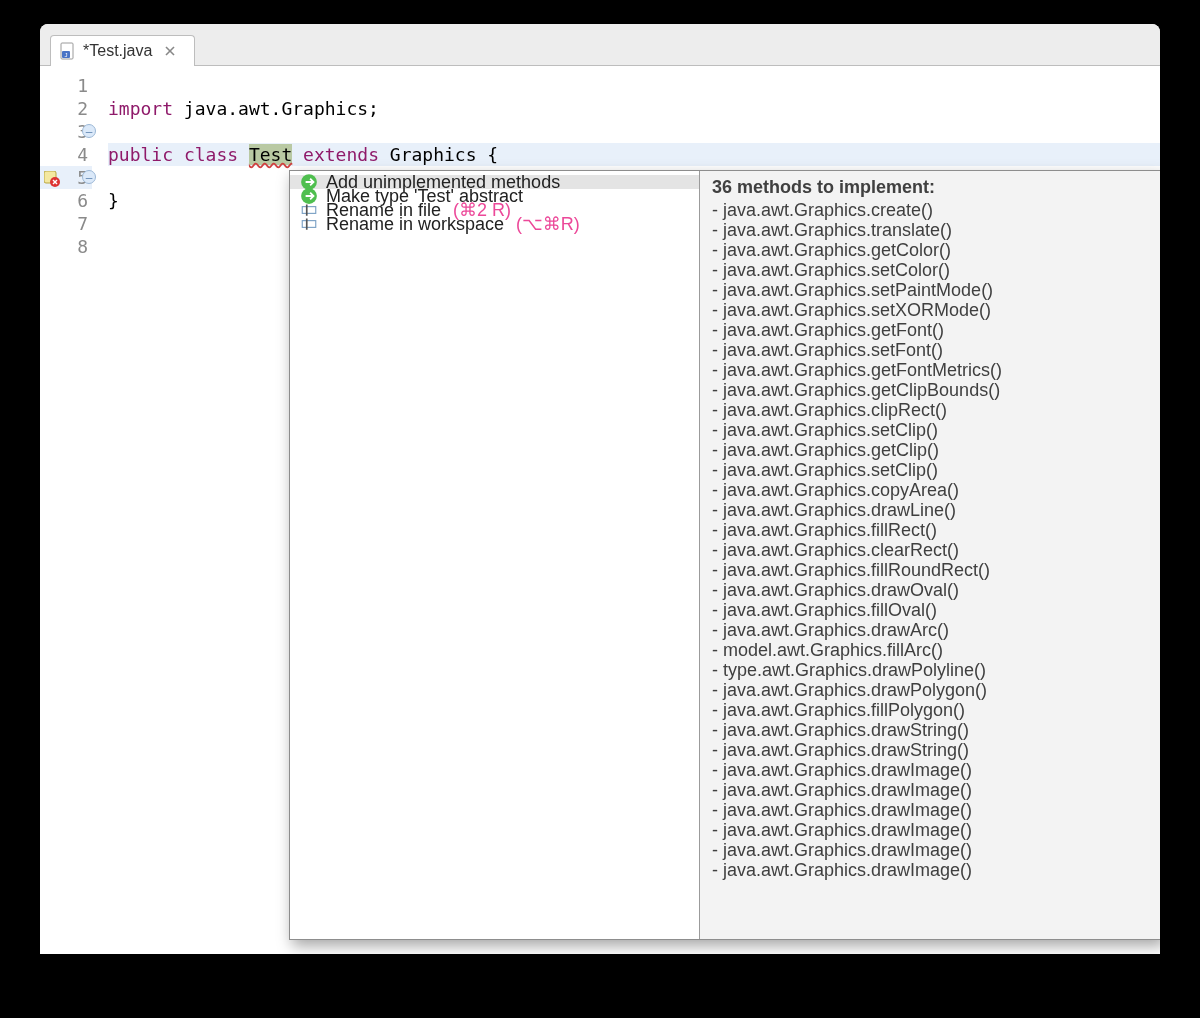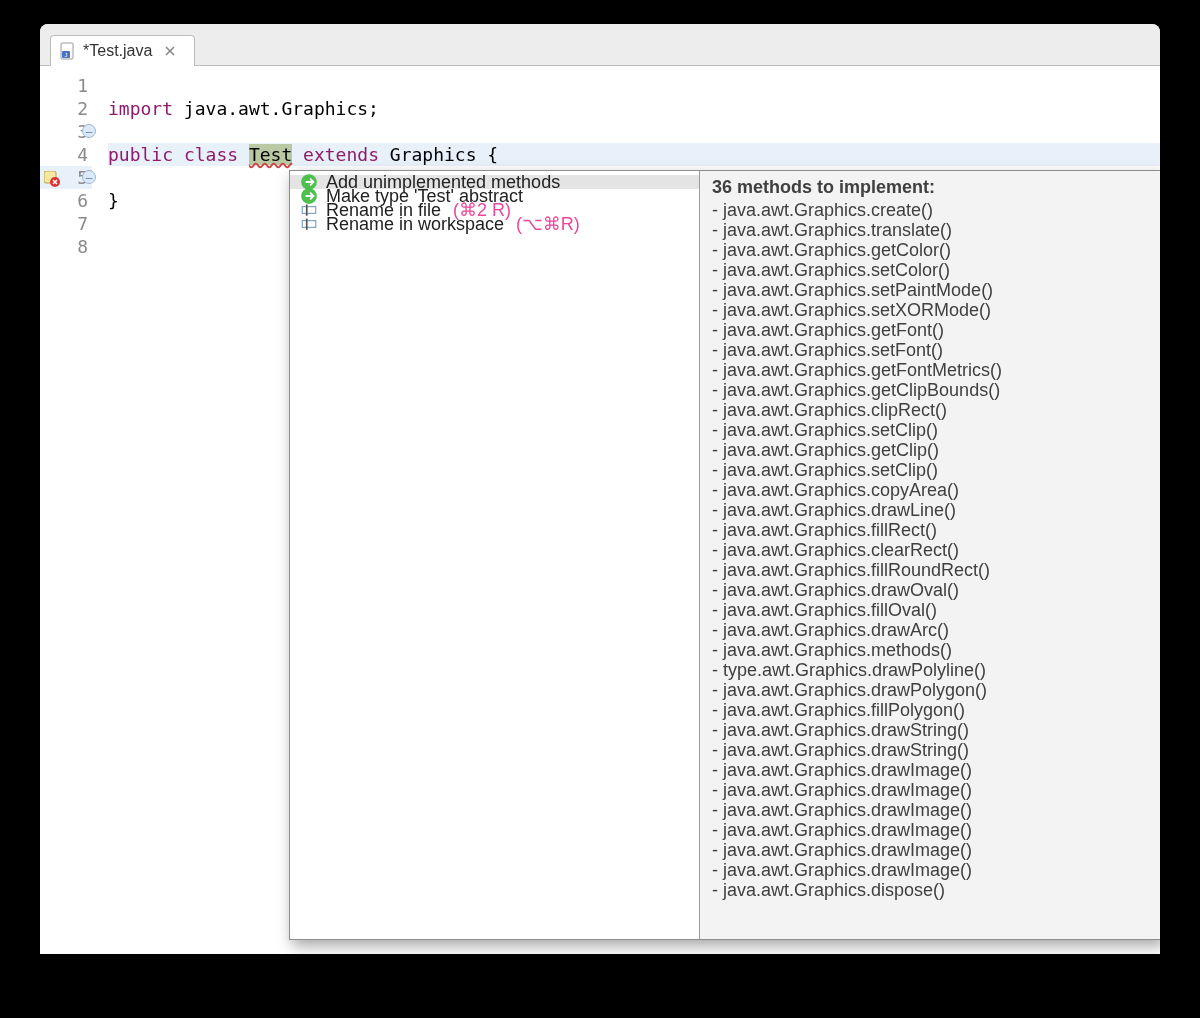--- a/index.html
+++ b/index.html
@@ -292,30 +292,29 @@
           <div class="m-item">java.awt.Graphics.getClip()</div>
           <div class="m-item">java.awt.Graphics.setClip()</div>
           <div class="m-item">java.awt.Graphics.copyArea()</div>
           <div class="m-item">java.awt.Graphics.drawLine()</div>
           <div class="m-item">java.awt.Graphics.fillRect()</div>
           <div class="m-item">java.awt.Graphics.clearRect()</div>
           <div class="m-item">java.awt.Graphics.fillRoundRect()</div>
           <div class="m-item">java.awt.Graphics.drawOval()</div>
           <div class="m-item">java.awt.Graphics.fillOval()</div>
           <div class="m-item">java.awt.Graphics.drawArc()</div>
-          <div class="m-item">java.awt.Graphics.methods()</div>
+          <div class="m-item">model.awt.Graphics.fillArc()</div>
           <div class="m-item">type.awt.Graphics.drawPolyline()</div>
           <div class="m-item">java.awt.Graphics.drawPolygon()</div>
           <div class="m-item">java.awt.Graphics.fillPolygon()</div>
           <div class="m-item">java.awt.Graphics.drawString()</div>
           <div class="m-item">java.awt.Graphics.drawString()</div>
           <div class="m-item">java.awt.Graphics.drawImage()</div>
           <div class="m-item">java.awt.Graphics.drawImage()</div>
           <div class="m-item">java.awt.Graphics.drawImage()</div>
           <div class="m-item">java.awt.Graphics.drawImage()</div>
           <div class="m-item">java.awt.Graphics.drawImage()</div>
           <div class="m-item">java.awt.Graphics.drawImage()</div>
-          <div class="m-item">java.awt.Graphics.dispose()</div>
         </div>
     </div>
   </div>
 
 </div>
 
 </body></html>

